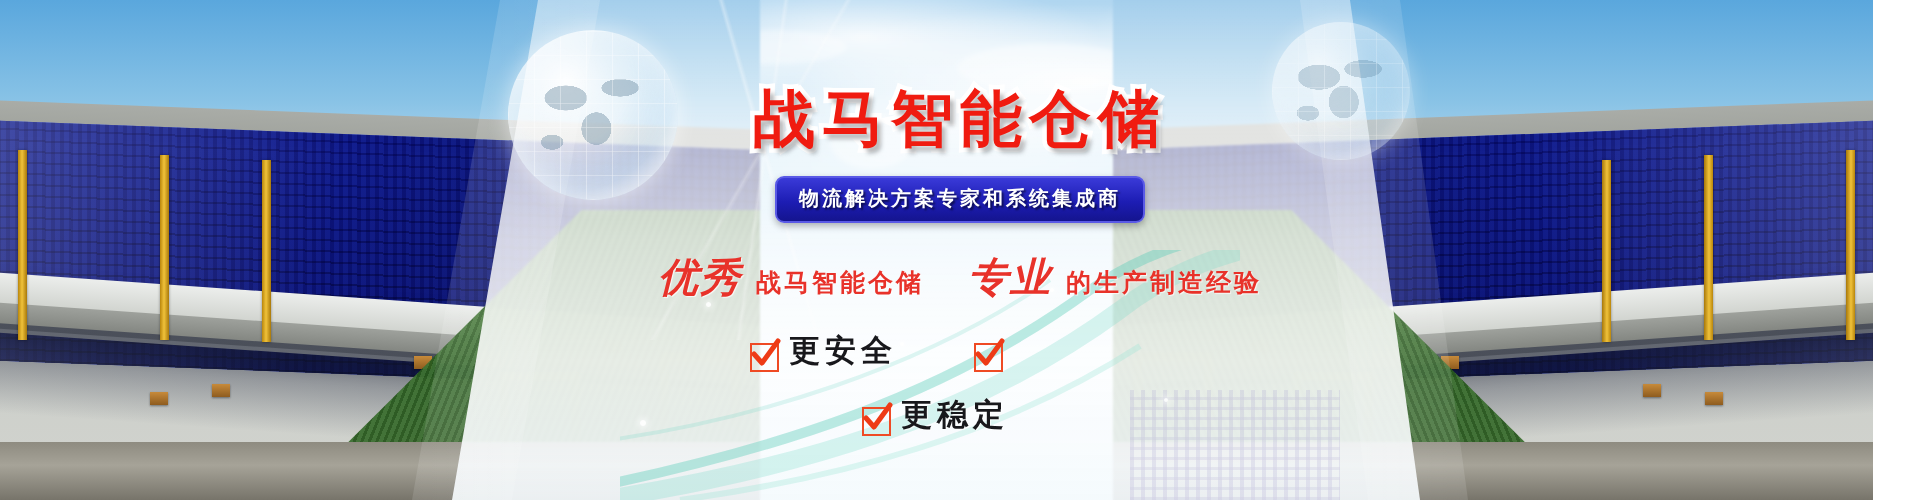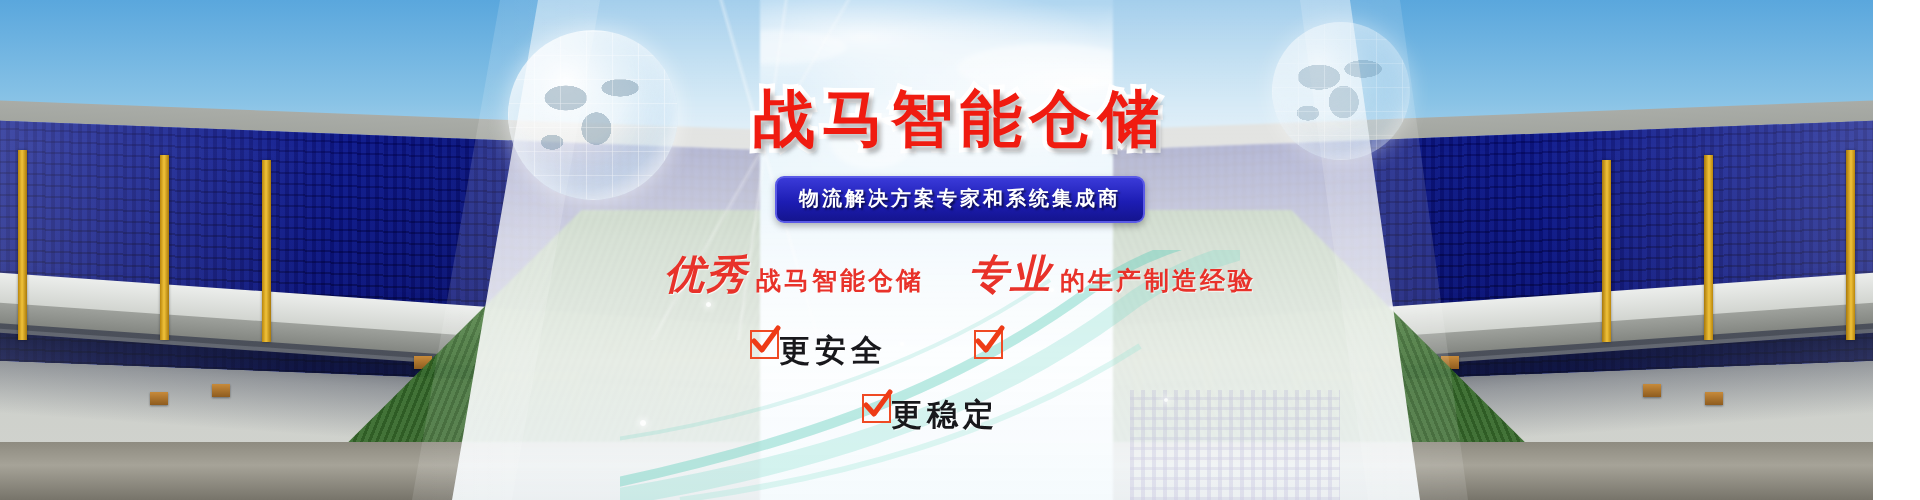--- a/index.html
+++ b/index.html
@@ -186,29 +186,29 @@
   }
   .subbar span{
     font-family:"DejaVu Sans","Liberation Sans",sans-serif;
     font-weight:700;font-size:20px;letter-spacing:3px;color:#ffffff;
     text-shadow:2px 2px 2px rgba(0,0,0,.55);
     white-space:nowrap;
   }
 
   .slogans{position:absolute;left:0;top:258px;width:1920px;
     display:flex;justify-content:center;align-items:flex-end;gap:44px;}
-  .slogan{display:flex;align-items:flex-end;gap:8px;color:#e8322a;white-space:nowrap;
-    font-family:Liberation Mono, monospace;
+  .slogan{display:flex;align-items:flex-end;gap:14px;color:#e8322a;white-space:nowrap;
+    font-family:Liberation Serif, serif;
     text-shadow:1px 1px 1px rgba(255,255,255,.8);}
   .slogan .big{font-size:40px;font-weight:700;font-style:italic;letter-spacing:2px;line-height:1;}
   .slogan .small{font-size:25px;font-weight:700;letter-spacing:3px;line-height:1.25;}
 
   .checks{position:absolute;left:0;top:330px;width:1920px;}
   .check-row{display:flex;justify-content:center;gap:28px;margin-bottom:22px;}
-  .check-item{display:flex;align-items:flex-start;gap:0;width:196px;}
+  .check-item{display:flex;align-items:flex-end;gap:10px;width:196px;}
   .cbox{width:25px;height:25px;border:2.5px solid #ef4a24;position:relative;flex:none;}
   .cbox svg{position:absolute;left:-3px;top:-7px;width:32px;height:32px;}
   .check-item .txt{
     font-family:"DejaVu Sans","Liberation Sans",sans-serif;
     font-weight:700;font-size:31px;letter-spacing:5px;color:#18181c;
     text-shadow:1px 1px 1px rgba(255,255,255,.85);white-space:nowrap;}
 </style>
 </head>
 <body>
 

